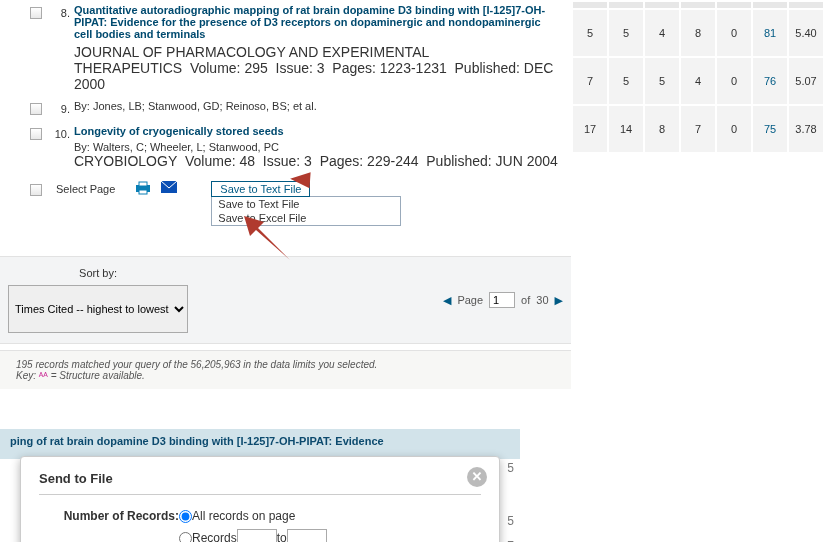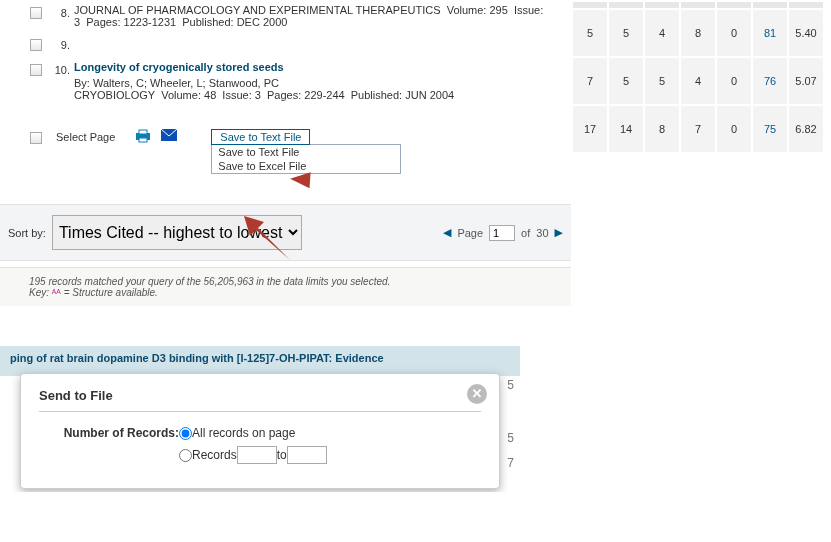--- a/index.html
+++ b/index.html
@@ -6,21 +6,21 @@
   body { background: #fff; font-size: 11px; color: #333; width: 831px; }
 
   
   .results-wrap { padding: 0 0 0 30px; position: relative; }
   .row { display: flex; align-items: flex-start; padding: 4px 0; }
   .chk-col { width: 22px; padding-top: 3px; }
   .num-col { width: 22px; text-align: right; padding-right: 4px; padding-top: 3px; color: #333; font-size:11px;}
   .content-col { flex: 1; padding-right: 10px; }
   .title { color: #004a6f; font-weight: bold; font-size: 11px; margin-bottom: 4px; }
   .by { color: #333; font-size: 11px; }
-  .jline { color: #333; font-size: 11px; }
+  .jline { color: #333; font-size: 14px; }
 
   .chk {
     display:inline-block; width:12px; height:12px; border:1px solid #aaa;
     background: linear-gradient(#fff,#e8e8e8);
   }
 
   
   .metrics {
     border-collapse: collapse; font-size: 11px;
   }
@@ -42,28 +42,28 @@
   }
   .dropdown {
     border:1px solid #9ab; background:#fff; font-size:11px;
     width:190px; margin-top:-1px;
   }
   .dropdown div { padding:1px 6px; cursor:pointer; }
 
   .sort-row { display:flex; align-items:center; justify-content:space-between;
     padding: 10px 8px; background:#f3f4f5; border-top:1px solid #e2e2e2;
     border-bottom:1px solid #e2e2e2; margin-top:30px;}
-  .sort-left { display:flex; align-items:center; gap:6px; font-size:11px; color:#333;}
-  select.sort-sel { font-size:16px; border:1px solid #aaa; padding:7px 2px;}
+  .sort-left { display:flex; align-items:center; gap:6px; font-size:11px; color:#333;flex-direction:column;}
+  select.sort-sel { font-size:11px; border:1px solid #aaa; padding:16px 2px;}
   .page-ctrl { display:flex; align-items:center; gap:6px; color:#555; font-size:11px;}
   .page-ctrl input { width:26px; font-size:11px; border:1px solid #aaa; text-align:left; padding:1px 3px;}
   .tri { color:#005a84; cursor:pointer; font-size:11px; }
 
   .footer-note { background:#f7f7f5; font-size:10px; font-style:italic; color:#555;
-    padding:8px 29px; border-top:1px solid #e2e2e2; margin-top:6px;}
+    padding:8px 16px; border-top:1px solid #e2e2e2; margin-top:6px;}
   .footer-note .k { }
 
   
   .arrow {
     position:absolute; pointer-events:none;
   }
   .arrow svg path { fill:#b03a2e; }
 
   
   .block2 { margin-top: 40px; width: 520px; position: relative; }
@@ -96,42 +96,44 @@
 <body>
 
 <div class="flex-outer" style="position:relative;">
   <div class="main-left">
     <div class="results-wrap">
 
       <div class="row">
         <div class="chk-col"><span class="chk"></span></div>
         <div class="num-col">8.</div>
         <div class="content-col">
+          <div class="title">Quantitative autoradiographic mapping of rat brain dopamine D3 binding with [I-125]7-OH-PIPAT: Evidence for the presence of D3 receptors on dopaminergic and nondopaminergic cell bodies and terminals</div>
           <div class="jline">JOURNAL OF PHARMACOLOGY AND EXPERIMENTAL THERAPEUTICS&nbsp;&nbsp;Volume: 295&nbsp;&nbsp;Issue: 3&nbsp;&nbsp;Pages: 1223-1231&nbsp;&nbsp;Published: DEC 2000</div>
         </div>
       </div>
 
       <div class="row">
         <div class="chk-col"><span class="chk"></span></div>
         <div class="num-col">9.</div>
         <div class="content-col">
+          <div class="by">By: Jones, LB; Stanwood, GD; Reinoso, BS; et al.</div>
         </div>
       </div>
 
       <div class="row">
         <div class="chk-col"><span class="chk"></span></div>
         <div class="num-col">10.</div>
         <div class="content-col">
           <div class="title">Longevity of cryogenically stored seeds</div>
           <div class="by">By: Walters, C; Wheeler, L; Stanwood, PC</div>
           <div class="jline">CRYOBIOLOGY&nbsp;&nbsp;Volume: 48&nbsp;&nbsp;Issue: 3&nbsp;&nbsp;Pages: 229-244&nbsp;&nbsp;Published: JUN 2004</div>
         </div>
       </div>
 
-      <div class="sel-row" style="margin-top:20px;">
+      <div class="sel-row" style="margin-top:4px;">
         <div class="chk-col"><span class="chk"></span></div>
         <div class="sel-label">Select Page</div>
 
         <span class="icon-print" title="print">
           <svg width="16" height="14">
               <rect x="1" y="4" width="14" height="7" fill="#0a7fb5"></rect>
               <rect x="4" y="1" width="8" height="4" fill="#fff" stroke="#0a7fb5"></rect>
               <rect x="4" y="9" width="8" height="4" fill="#fff" stroke="#0a7fb5"></rect>
             </svg>
         </span>
@@ -217,21 +219,21 @@
             <td class="tc">76</td>
             <td>5.07</td>
       </tr>
       <tr>
         <td>17</td>
             <td>14</td>
             <td>8</td>
             <td>7</td>
             <td>0</td>
             <td class="tc">75</td>
-            <td>6.82</td>
+            <td>3.78</td>
       </tr>
     </tbody>
       </table>
   </div>
 </div>
 
 <div class="block2">
   <div class="bg-rows">
     <div class="bg-top">ping of rat brain dopamine D3 binding with [I-125]7-OH-PIPAT: Evidence</div>
 

